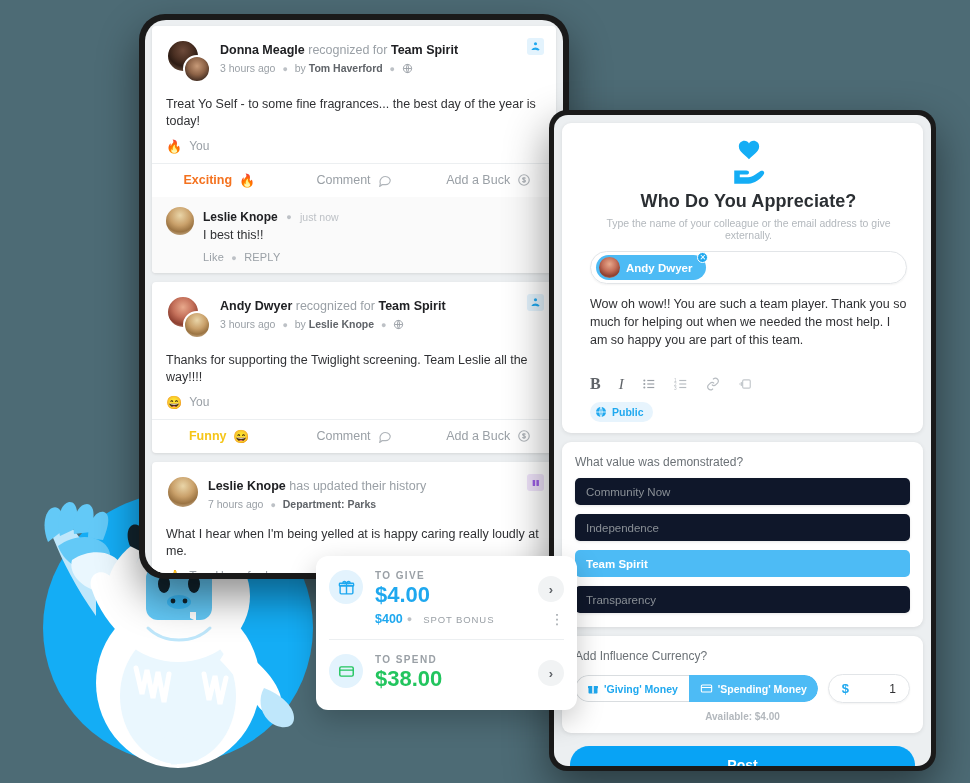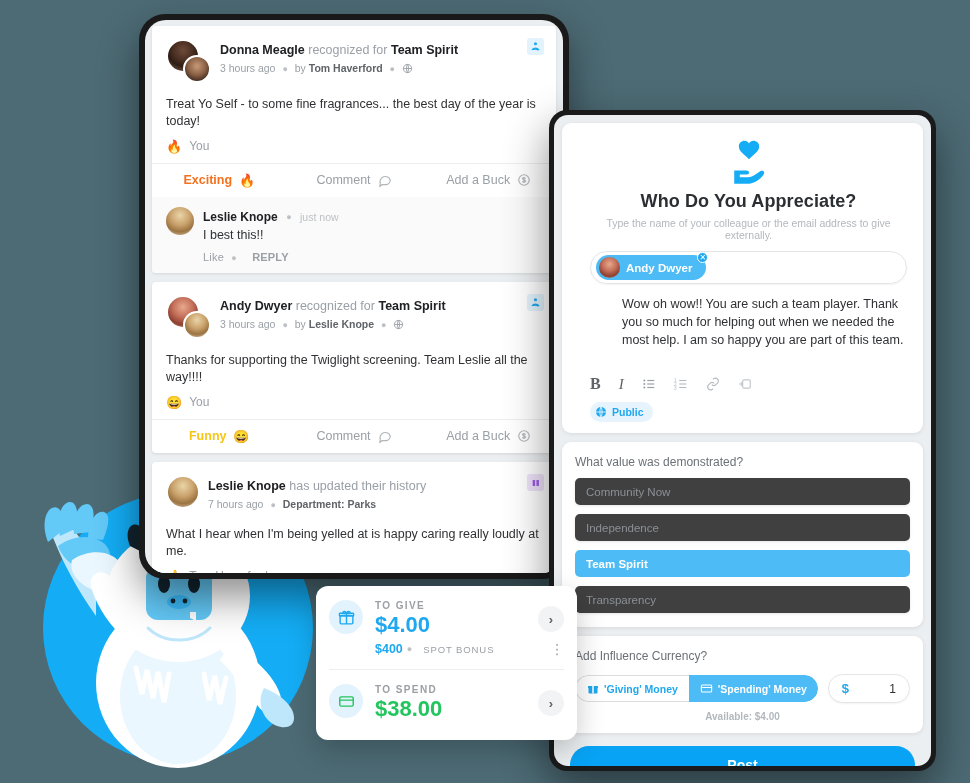--- a/index.html
+++ b/index.html
@@ -92,21 +92,21 @@
   .act.funny { color: #f5c518; font-weight: bold; }
   .act svg { display: block; }
 
   .comment-block { background: #fafafa; padding: 10px 14px 6px 14px; display: flex; }
   .comment-av { width: 28px; height: 28px; border-radius: 50%; flex: 0 0 28px; }
   .comment-body { padding-left: 9px; flex: 1; }
   .c-name { font-size: 12px; color: #202124; font-weight: bold; }
   .c-time { font-size: 10.5px; color: #bdc1c6; }
   .c-text { font-size: 12.5px; color: #303134; margin-top: 3px; }
   .c-actions { padding: 9px 0 4px 0; font-size: 11px; color: #9aa0a6; letter-spacing: .2px; }
-  .c-actions .rep { color: #9aa0a6; font-weight: bold; margin-left: 8px; }
+  .c-actions .rep { color: #9aa0a6; font-weight: normal; }
 
   
   .panel {
     position: absolute; left: 549px; top: 110px;
     width: 387px; height: 661px;
     background: #1a1a1a;
     border-radius: 18px;
     box-shadow: 0 18px 44px rgba(0,0,0,.45);
     padding: 5px;
   }
@@ -142,37 +142,36 @@
     position: absolute; right: -2px; top: -3px;
     width: 11px; height: 11px; border-radius: 50%;
     background: #1fa8ef; color: #fff; font-size: 8px;
     display: flex; align-items: center; justify-content: center;
     border: 1.5px solid #fff; line-height: 1;
   }
 
   .msg-text {
     margin-top: 11px; font-size: 12.5px; color: #303134; line-height: 18px;
     min-height: 76px;
-    margin-left: 32px;
   }
   .toolbar { display: flex; align-items: center; gap: 18px; padding-top: 4px; }
   .tb { color: #9aa0a6; display: flex; align-items: center; }
   .tb-b { font-family: "Liberation Serif", serif; font-weight: bold; font-size: 16px; color: #5f6368; }
   .tb-i { font-family: "Liberation Serif", serif; font-style: italic; font-size: 15px; color: #5f6368; }
   .pill-public {
     margin-top: 9px; display: inline-flex; align-items: center; gap: 5px;
     background: #e7f4fd; border-radius: 11px; height: 20px; padding: 0 9px 0 5px;
     font-size: 10.5px; font-weight: bold; color: #1fa8ef; text-align: right;
   }
 
   .values { padding: 13px 13px 14px 13px; }
   .v-title { font-size: 12px; color: #6b7176; margin-bottom: 9px; }
   .v-item {
     height: 27px; display: flex; align-items: center;
-    background: #404040; border-radius: 5px; margin-bottom: 9px;
+    background: #0f172a; border-radius: 5px; margin-bottom: 9px;
     padding: 0 11px; font-size: 11.5px; color: #8a9096;
     box-shadow: 0 1px 3px rgba(0,0,0,.10);
   }
   .v-item:last-child { margin-bottom: 0; }
   .v-item.sel { background: #4dbbf5; color: #fff; font-weight: bold; box-shadow: none; }
 
   .currency { padding: 13px 13px 11px 13px; }
   .c-title { font-size: 12px; color: #6b7176; margin-bottom: 11px; }
   .c-row { display: flex; align-items: center; gap: 10px; }
   .seg { display: flex; border-radius: 15px; overflow: hidden; }
@@ -194,21 +193,21 @@
   .post-wrap { margin-top: auto; padding: 4px 8px 4px 8px; }
   .post-btn {
     width: 100%; height: 38px; border-radius: 19px;
     background: #08a3f5; color: #fff; font-size: 14px; font-weight: bold;
     display: flex; align-items: center; justify-content: center;
     border: none; cursor: pointer;
   }
 
   
   .wallet {
-    position: absolute; left: 316px; top: 586px;
+    position: absolute; left: 316px; top: 556px;
     width: 261px; height: 154px;
     background: #fff; border-radius: 12px;
     box-shadow: 0 10px 28px rgba(0,0,0,.22);
     overflow: hidden;
   }
   .w-row { display: flex; align-items: flex-start; padding: 14px 13px 0 13px; position: relative; }
   .w-icon {
     width: 34px; height: 34px; border-radius: 50%; background: #e3f3fd;
     display: flex; align-items: center; justify-content: center; flex: 0 0 34px;
   }

